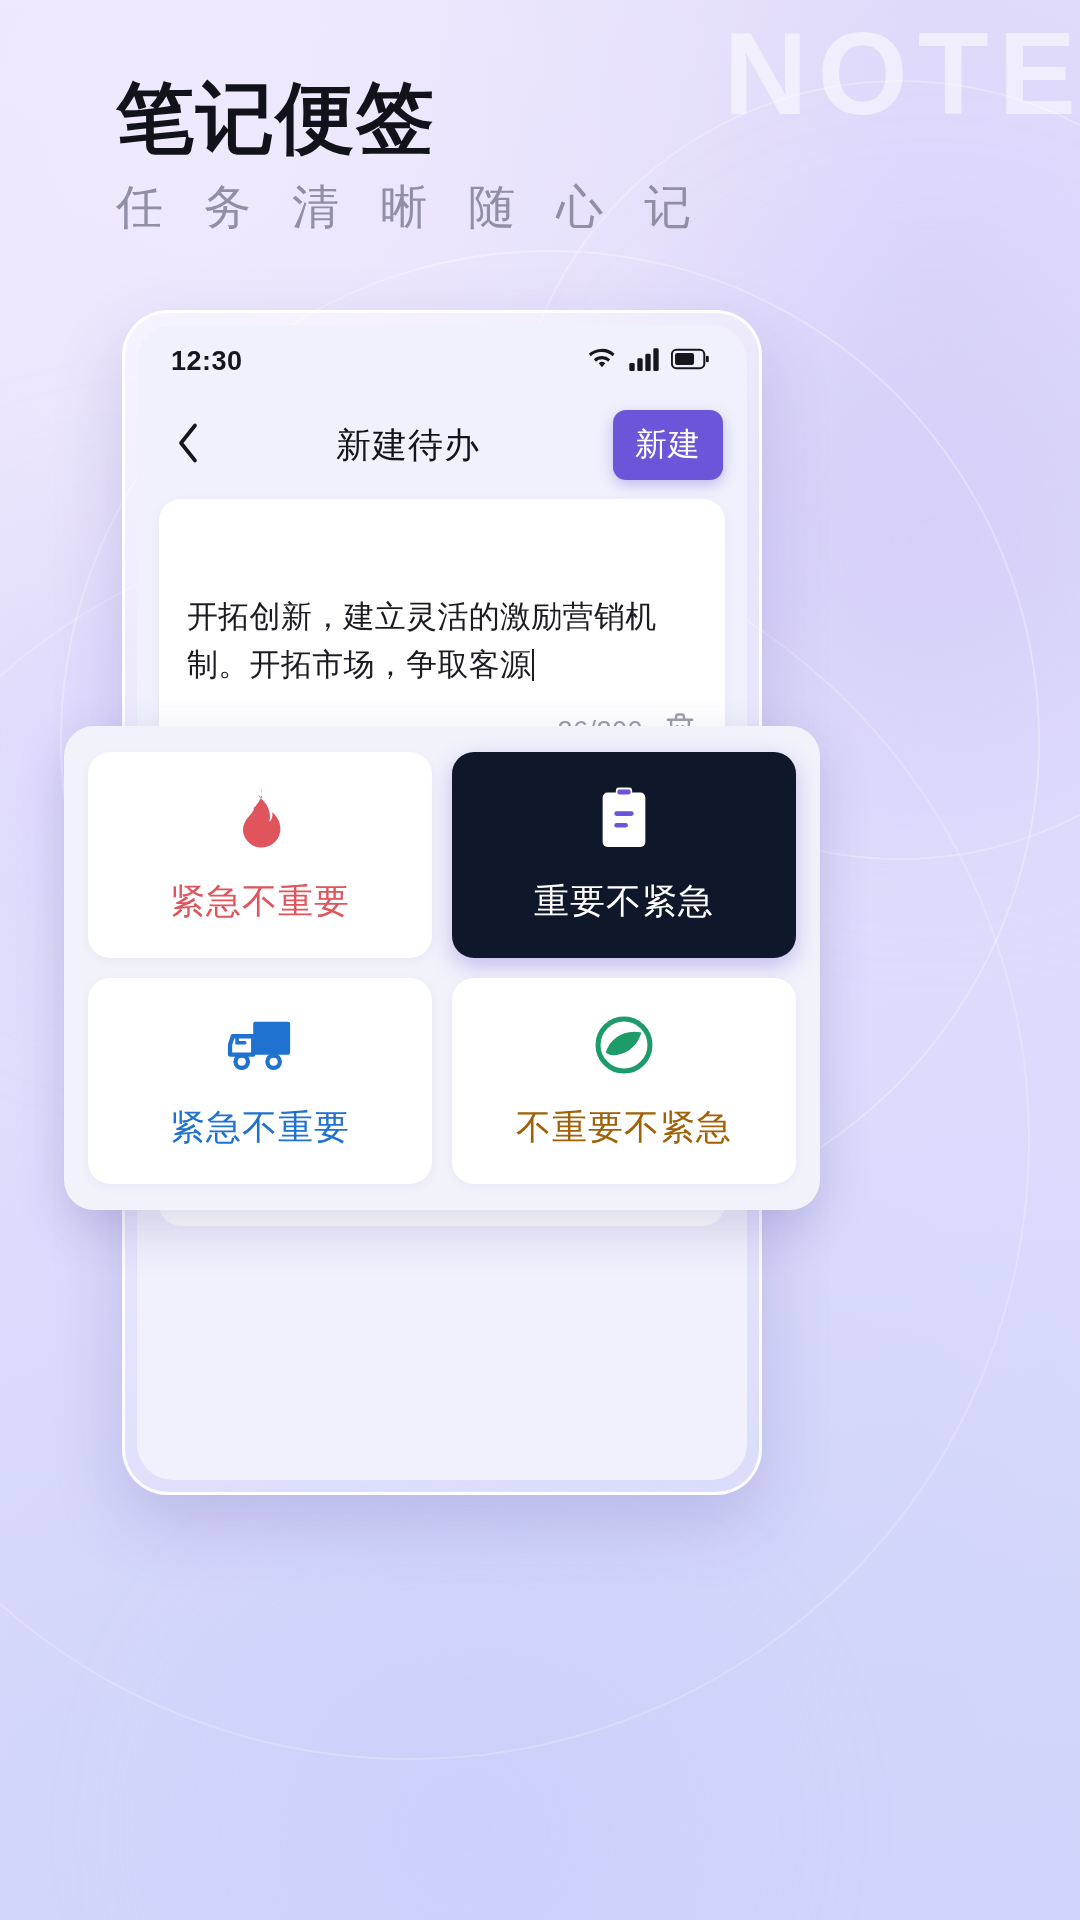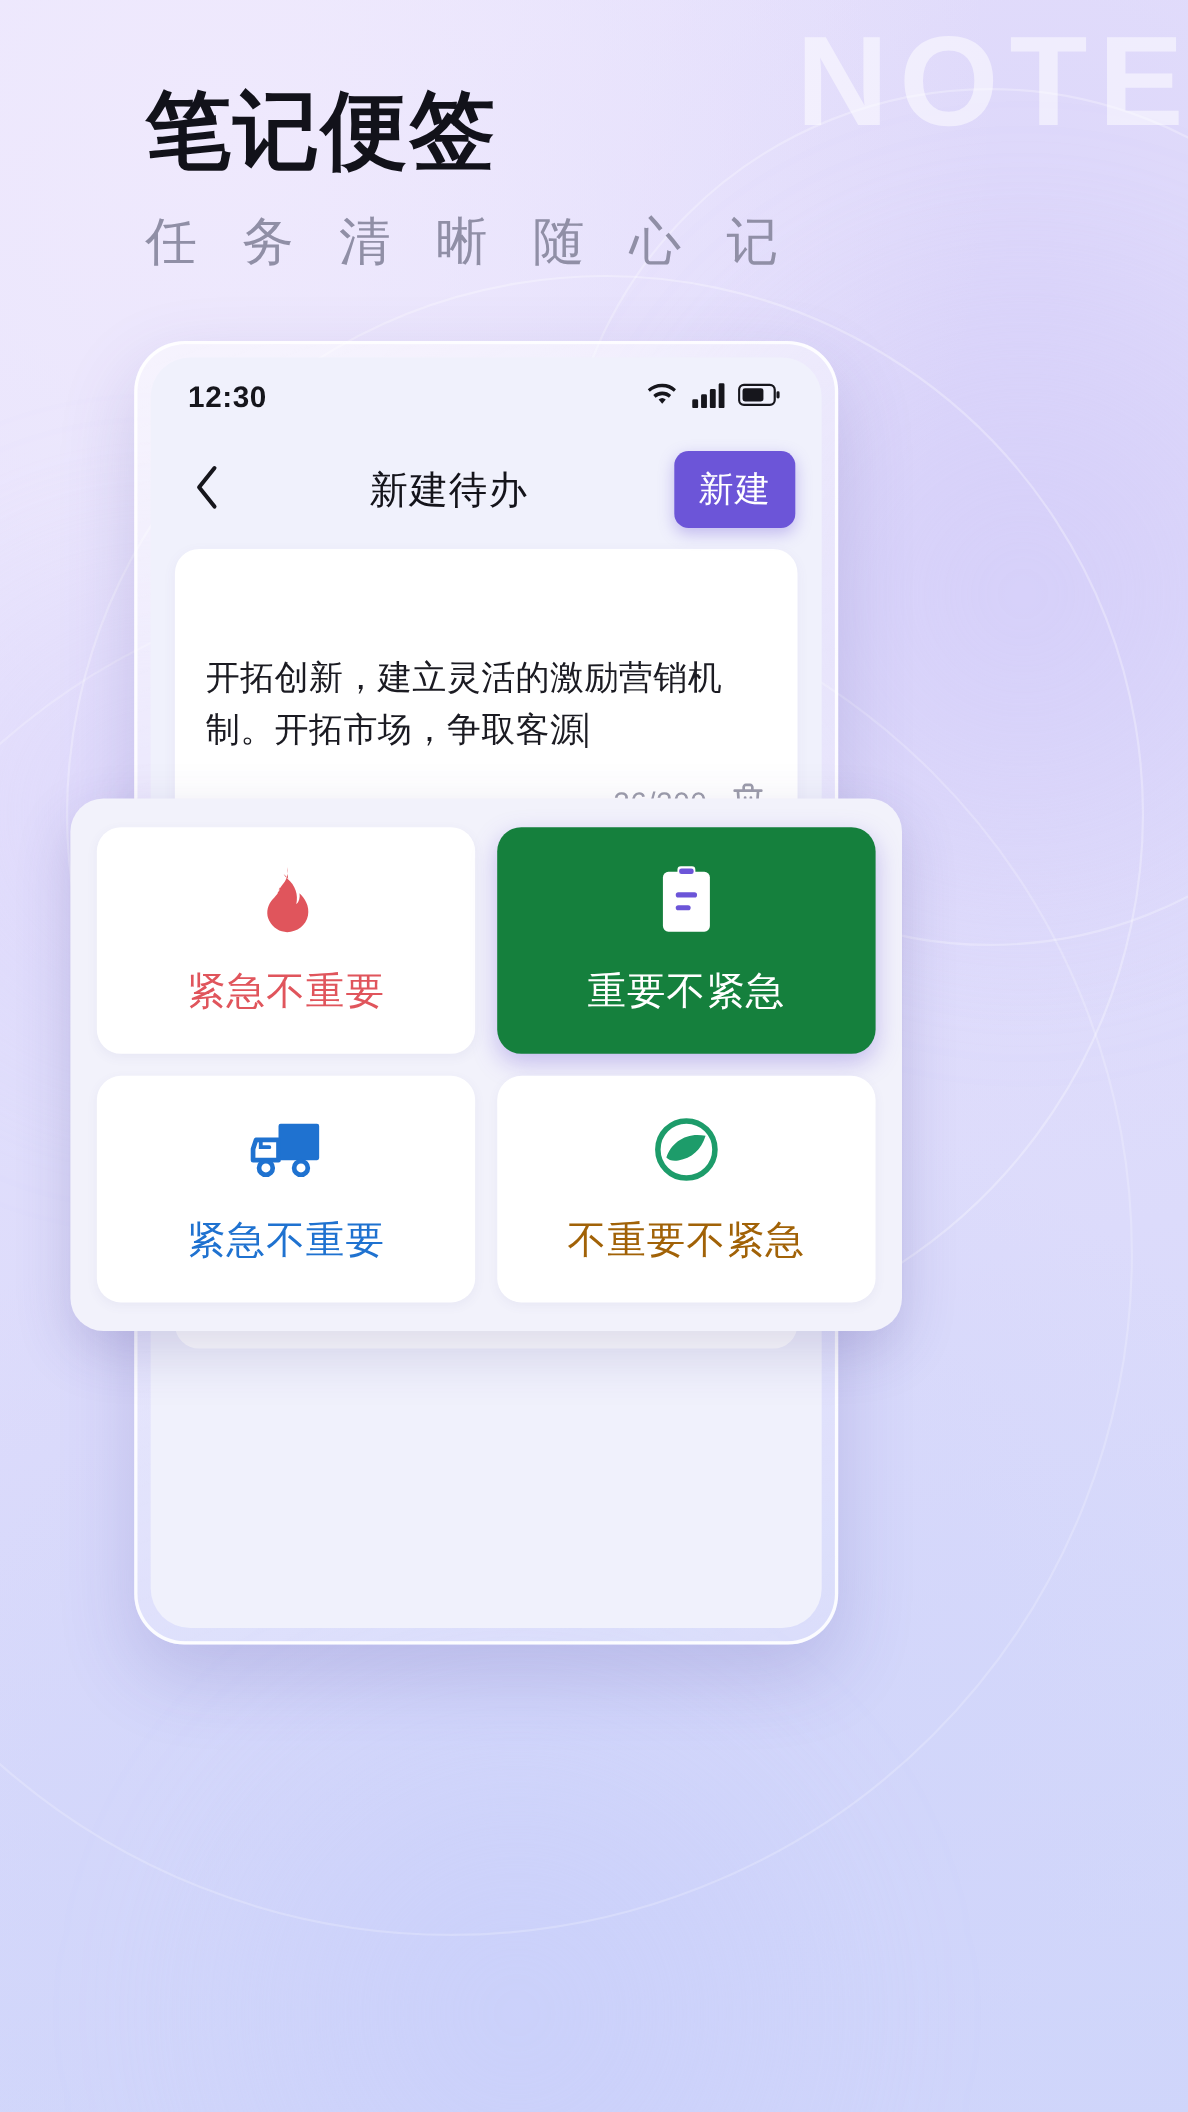--- a/index.html
+++ b/index.html
@@ -38,27 +38,27 @@
 
   
   #watermark{
     position:absolute; right:-6px; top:16px;
     font-size:116px; font-weight:800; letter-spacing:10px;
     color:rgba(255,255,255,.52);
     line-height:1; user-select:none; white-space:nowrap;
   }
 
   
-  #head{ position:absolute; left:132px; top:78px; }
+  #head{ position:absolute; left:116px; top:78px; }
   #title{
     font-size:78px; font-weight:800; color:#12121a; letter-spacing:2px;
     line-height:1.05;
   }
   #subtitle{
-    margin-top:28px;
+    margin-top:16px;
     font-size:47px; font-weight:500; color:#908fa6; letter-spacing:14px;
   }
 
   
   #phone{
     position:absolute; left:122px; top:310px;
     width:640px; height:1185px;
     border-radius:46px;
     background:linear-gradient(160deg, rgba(255,255,255,.50), rgba(255,255,255,.18));
     border:3px solid rgba(255,255,255,.88);
@@ -148,21 +148,21 @@
     padding:26px 24px; 
     box-shadow:0 18px 50px rgba(70,58,140,.20);
     display:grid; grid-template-columns:1fr 1fr; gap:20px;
   }
   .qcard{
     background:#fff; border-radius:22px; height:206px;
     display:flex; flex-direction:column; align-items:center;
     justify-content:center; gap:26px;
     box-shadow:0 3px 10px rgba(90,80,160,.06);
   }
-  .qcard.sel{ background:#15803d; box-shadow:0 8px 22px rgba(108,85,216,.35);font-family:Liberation Serif, serif; }
+  .qcard.sel{ background:#0f172a; box-shadow:0 8px 22px rgba(108,85,216,.35);font-family:Liberation Serif, serif; }
   .qlabel{ font-size:35px; font-weight:500; letter-spacing:1px; }
   .qicon{ height:66px; display:flex; align-items:center; justify-content:center; }
 </style>
 </head>
 <body>
 
 <div id="poster">
   <div class="blob b1"></div>
   <div class="blob b2"></div>
   <div class="blob b3"></div>

